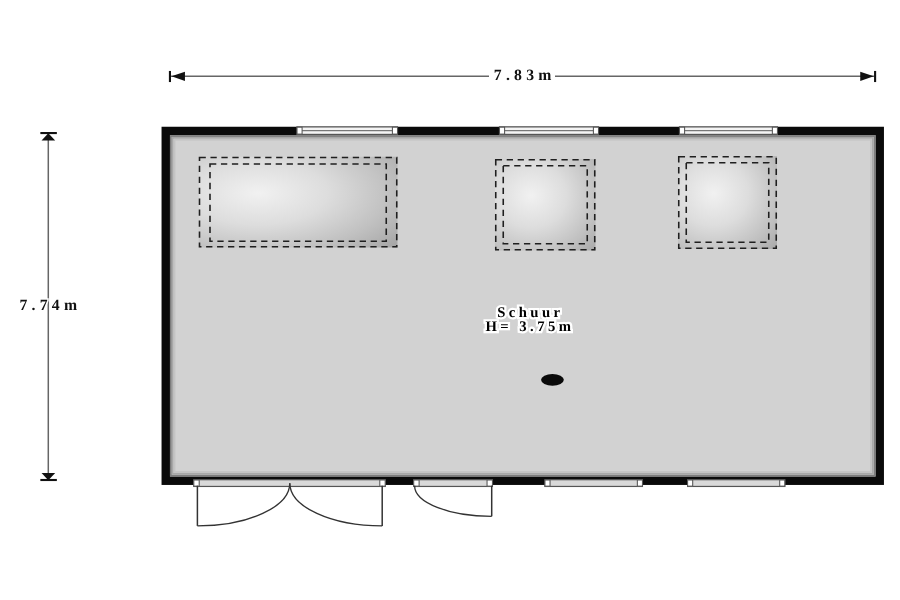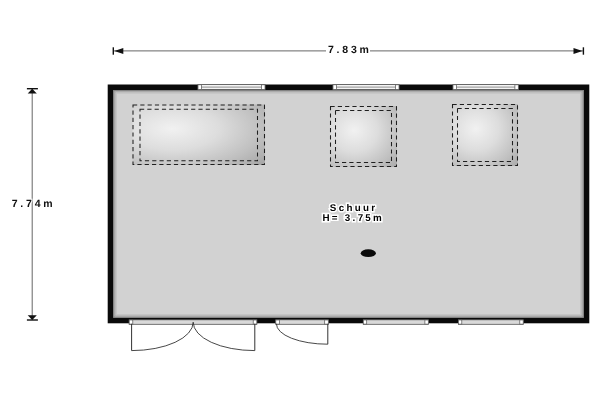--- a/index.html
+++ b/index.html
@@ -1,16 +1,16 @@
 <!DOCTYPE html>
 <html><head>
 <meta charset="utf-8">
 <style>
   html,body{margin:0;padding:0;background:#ffffff;}
-  .page{width:600px;height:400px;position:relative;font-family:Liberation Sans, sans-serif;}
+  .page{width:600px;height:400px;position:relative;font-family:Liberation Serif, serif;}
 </style>
 </head>
 <body>
 <div class="page">
 <svg width="600" height="400" viewBox="0 0 600 400" xmlns="http://www.w3.org/2000/svg" style="filter:blur(0.35px);">
   <defs>
     <radialGradient id="sky1" cx="0.30" cy="0.40" r="0.92">
       <stop offset="0" stop-color="#f1f1f1"></stop>
       <stop offset="0.38" stop-color="#dddddd"></stop>
       <stop offset="0.72" stop-color="#c0c0c0"></stop>

